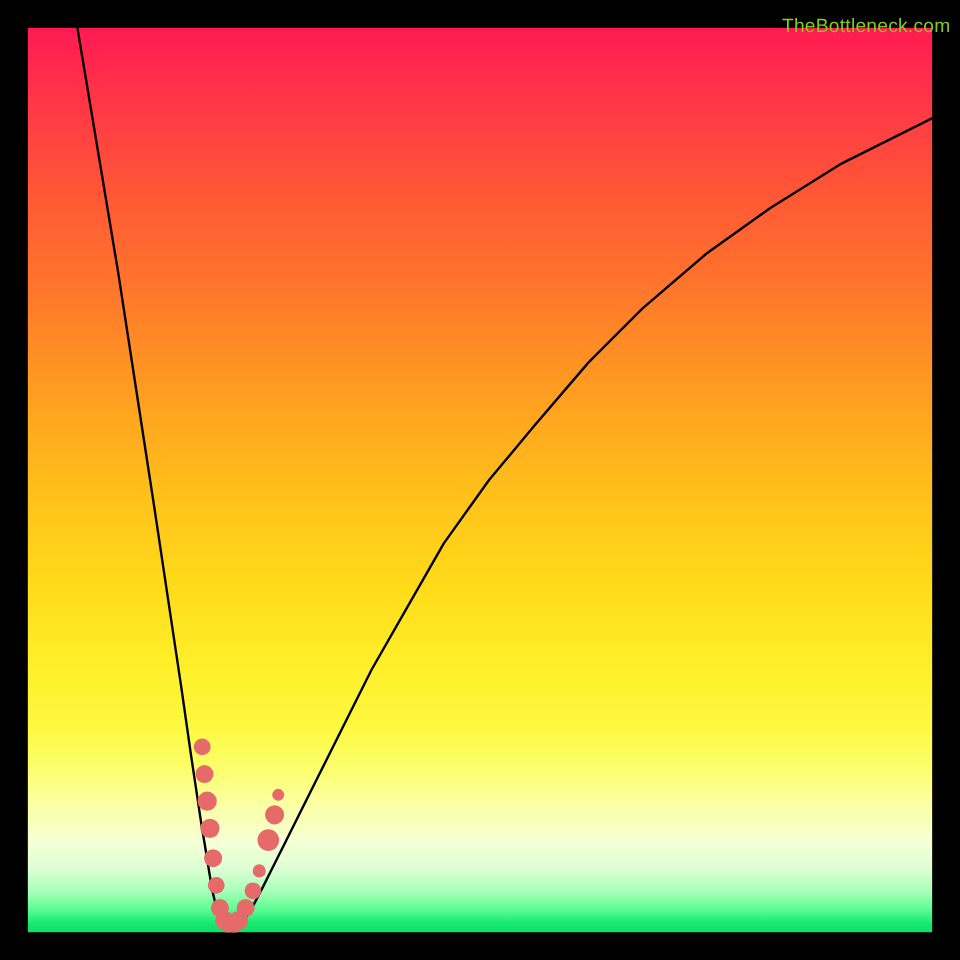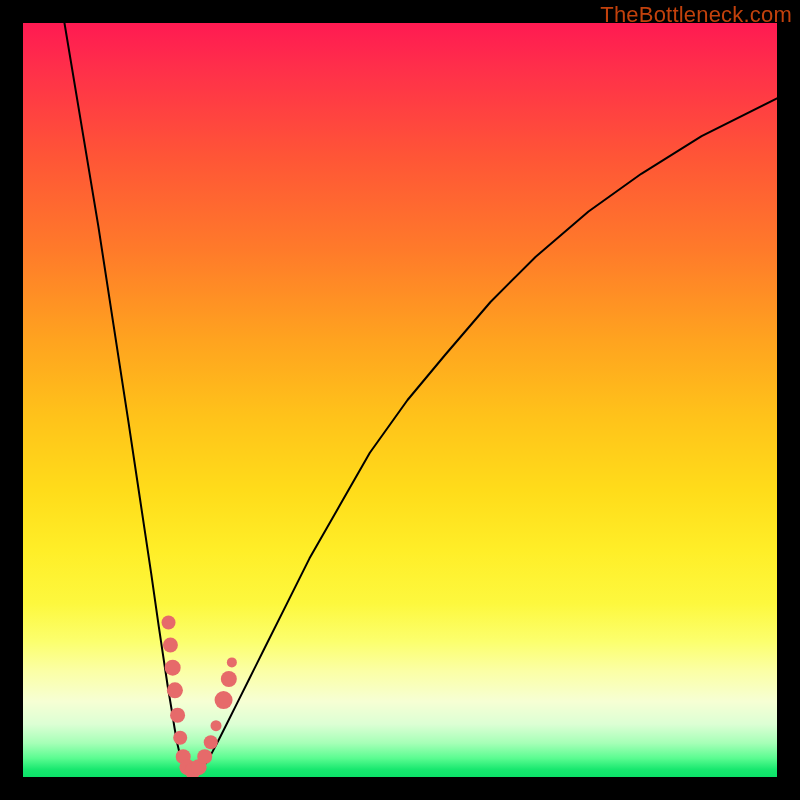--- a/index.html
+++ b/index.html
@@ -45,24 +45,24 @@
       #f6ffd4 90%,
       #dcffd4 93%,
       #a6ffb7 95.5%,
       #5bfc91 97.5%,
       #18e86f 99%,
       #0be268 100%
     );
   }
   .attribution {
     position: absolute;
-    top: 2px;
+    top: 14px;
     right: 8px;
-    color: #c2410c;
-    font-size: 22px;
+    color: #84cc16;
+    font-size: 16px;
     font-weight: 400;
     letter-spacing: 0.2px;
     z-index: 10;
   }
   svg.curves {
     position: absolute;
     left: 0; top: 0;
     width: 754px;
     height: 754px;
     overflow: visible;

